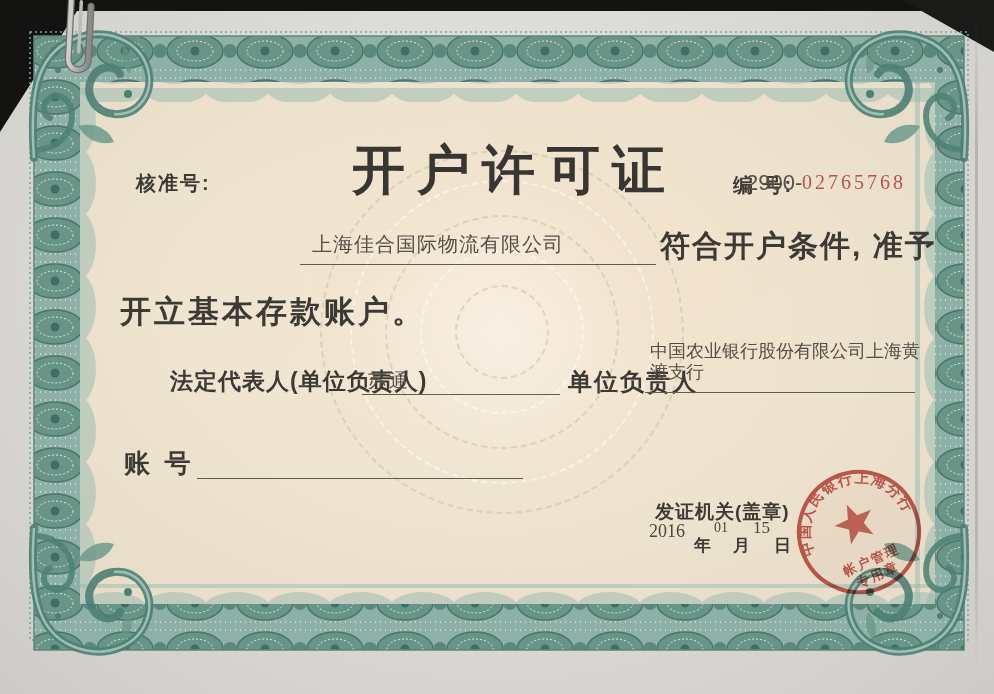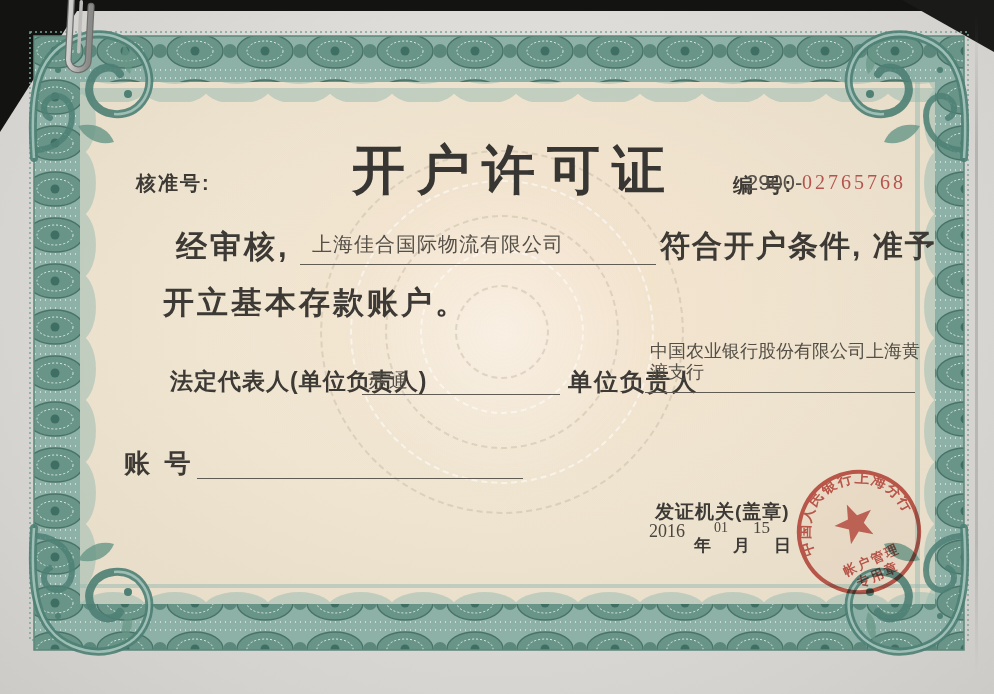--- a/index.html
+++ b/index.html
@@ -103,26 +103,25 @@
   </svg>
 
   <div class="abs title" style="left:352px;top:97px;margin-top:38px;">开户许可证</div>
 
   <div class="abs lbl" style="left:136px;top:170px;font-size:20px;letter-spacing:2px;">核准号:</div>
 
   <div class="abs lbl" style="left:690px;top:172px;font-size:20px;letter-spacing:2px;margin-left:43px;">编 号:</div>
   <div class="abs" style="left:746px;top:170px;font-size:22px;color:#55504a;">2900-</div>
   <div class="abs val serial-red" style="left:802px;top:171px;font-size:20px;">02765768</div>
 
-  <div class="abs lbl" style="left:176px;top:226px;font-size:31px;letter-spacing:3px;">经审核,</div>
   <div class="abs val" style="left:312px;top:231px;font-size:20px;letter-spacing:1px;">上海佳合国际物流有限公司</div>
   <div class="abs rule" style="left:300px;top:264px;width:356px;"></div>
   <div class="abs lbl" style="left:660px;top:226px;font-size:30px;letter-spacing:2px;">符合开户条件, 准予</div>
 
-  <div class="abs lbl" style="left:120px;top:282px;font-size:31px;letter-spacing:3px;margin-left:43px;">开立基本存款账户。</div>
+  <div class="abs lbl" style="left:120px;top:291px;font-size:31px;letter-spacing:3px;">开立基本存款账户。</div>
 
   <div class="abs lbl" style="left:122px;top:366px;font-size:23px;letter-spacing:1px;margin-left:48px;">法定代表人(单位负责人)</div>
   <div class="abs val" style="left:368px;top:368px;font-size:19px;letter-spacing:2px;">苏通</div>
   <div class="abs rule" style="left:362px;top:394px;width:198px;"></div>
 
   <div class="abs lbl" style="left:568px;top:366px;font-size:24px;letter-spacing:2px;">单位负责人</div>
   <div class="abs val" style="left:650px;top:341px;font-size:18px;line-height:21px;width:285px;">
     <div>中国农业银行股份有限公司上海黄</div>
     <div>渡支行</div>
   </div>

